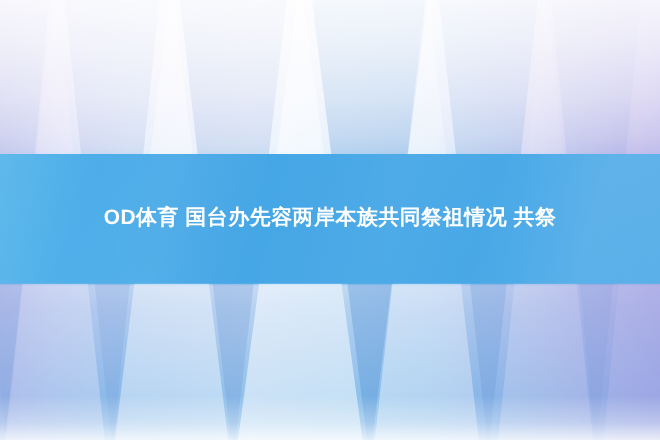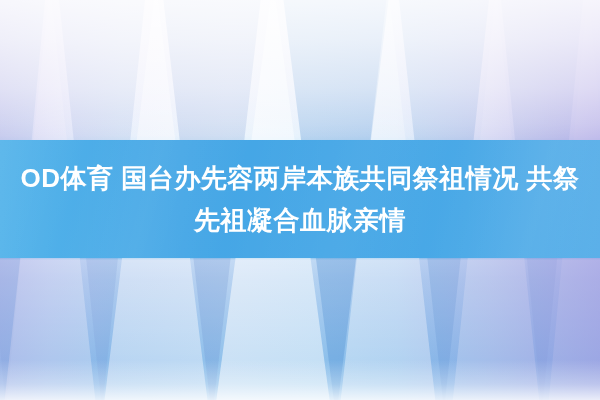--- a/index.html
+++ b/index.html
@@ -131,21 +131,21 @@
     left: 0;
     right: 0;
     top: 140px;
     height: 118px;
     display: flex;
     flex-direction: column;
     align-items: center;
     justify-content: center;
     color: #ffffff;
     font-weight: bold;
-    font-size: 26px;
+    font-size: 19px;
     line-height: 42px;
     letter-spacing: 0.5px;
     white-space: nowrap;
   }
   .headline .line1 { padding: 0 6px; }
   .headline .line2 { padding: 0 6px; }
 
   
   .watermark {
     position: absolute;
@@ -185,18 +185,17 @@
 
   <div class="layer wash-top"></div>
   <div class="layer wash-bottom"></div>
 
   <div class="band">
     <div class="band-sheen"></div>
   </div>
 
   <div class="headline">
     <div class="line1">OD体育 国台办先容两岸本族共同祭祖情况 共祭</div>
-    <div class="line2">先祖凝合血脉亲情</div>
   </div>
 
   <div class="watermark"></div>
 
 </div>
 
 </body></html>

